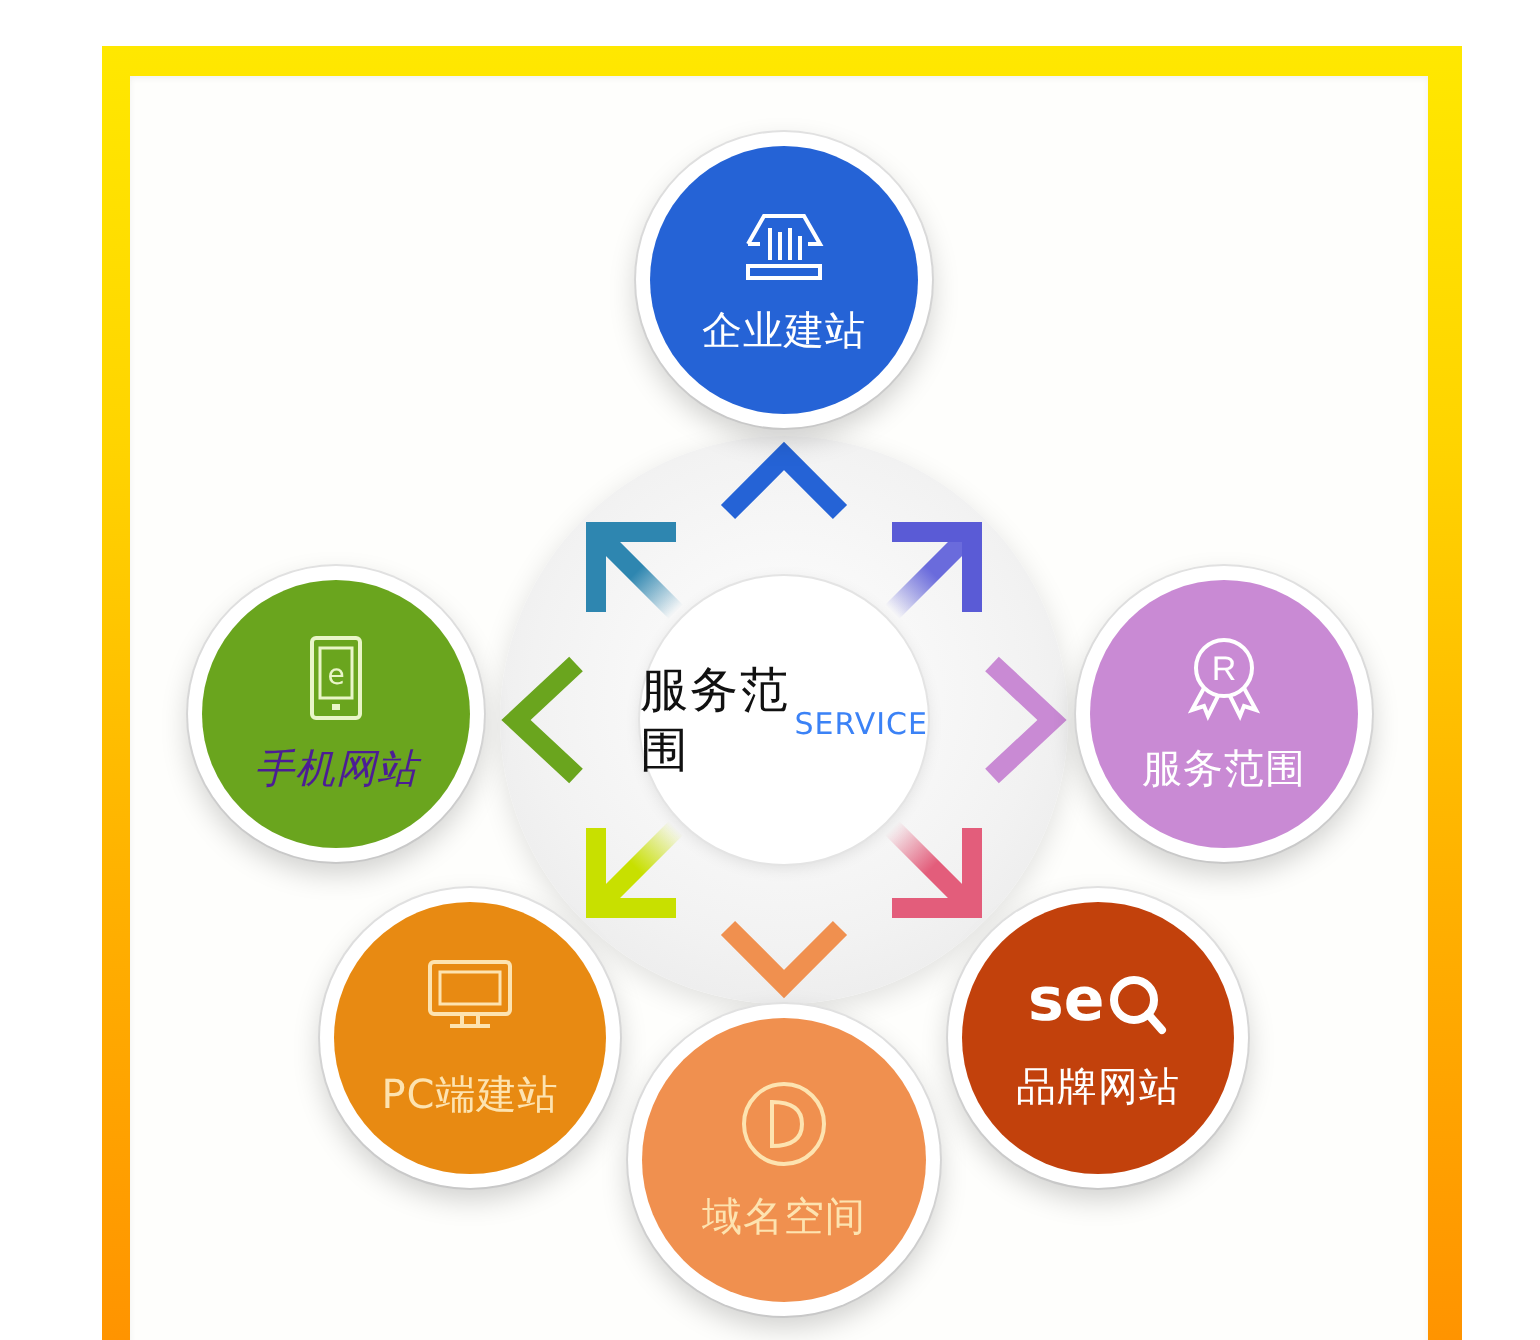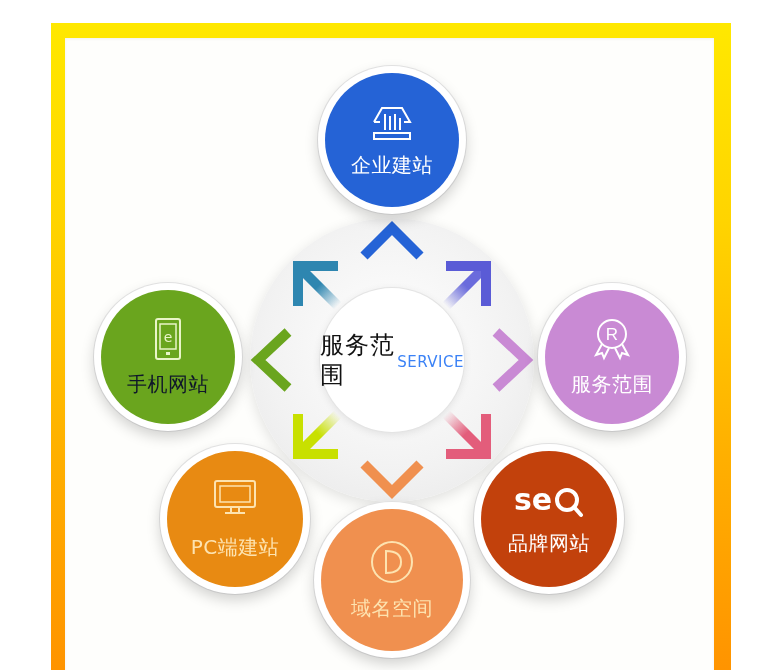--- a/index.html
+++ b/index.html
@@ -175,17 +175,17 @@
   </div>
 
   <div class="node" style="left:94px;top:283px;width:148px;height:148px;">
     <div class="disc" style="background:#6aa51e;">
       <svg width="30" height="44" viewBox="0 0 30 44">
         <rect x="3" y="2" width="24" height="40" rx="2" fill="none" stroke="#e9f5c8" stroke-width="2"></rect>
         <rect x="7" y="7" width="16" height="25" fill="none" stroke="#e9f5c8" stroke-width="1.5"></rect>
         <text x="15" y="25" font-size="14" text-anchor="middle" fill="#e9f5c8" font-family="DejaVu Sans, sans-serif">e</text>
         <rect x="13" y="35" width="4" height="3" fill="#e9f5c8"></rect>
       </svg>
-      <div class="label" style="color:#0f172a;">手机网站</div>
+      <div class="label" style="color:#4c1d95;font-style:italic;">手机网站</div>
     </div>
   </div>
 
 </div>
 
 </body></html>

